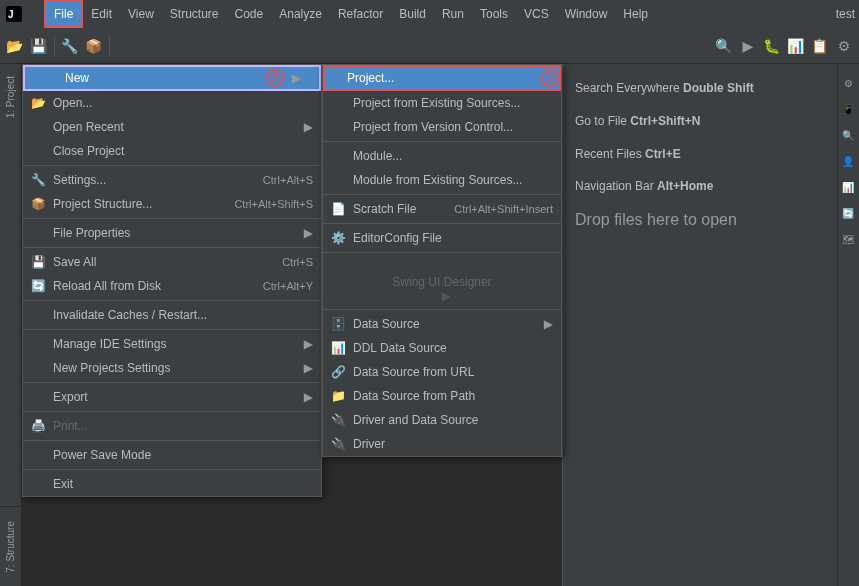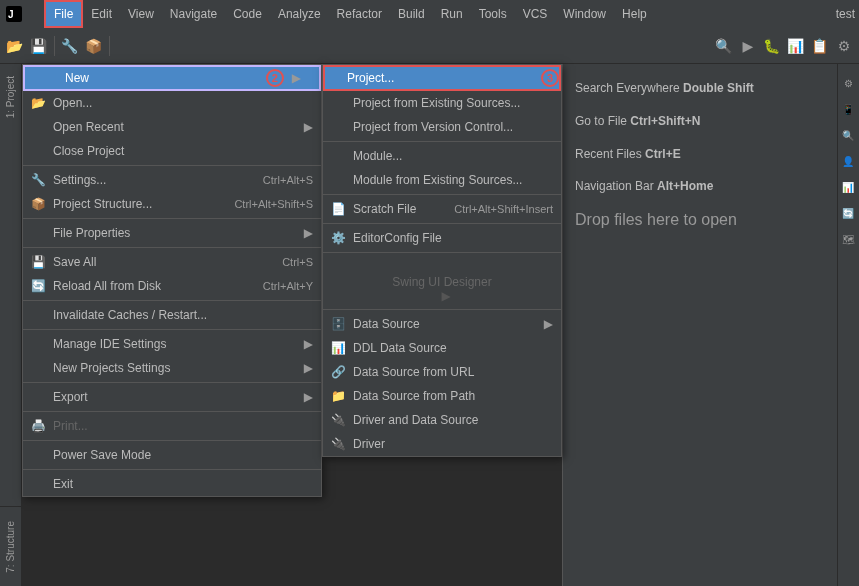--- a/index.html
+++ b/index.html
@@ -181,21 +181,21 @@
 <div class="menubar">
   <div class="menubar-logo">
     <svg width="16" height="16" viewBox="0 0 16 16">
       <rect width="16" height="16" fill="#000" rx="2"></rect>
       <text x="2" y="12" font-size="10" fill="#fff" font-weight="bold">J</text>
     </svg>
   </div>
   <div class="menubar-item file-active">File</div>
   <div class="menubar-item">Edit</div>
   <div class="menubar-item">View</div>
-  <div class="menubar-item">Navigate</div>
+  <div class="menubar-item">Structure</div>
   <div class="menubar-item">Code</div>
   <div class="menubar-item">Analyze</div>
   <div class="menubar-item">Refactor</div>
   <div class="menubar-item">Build</div>
   <div class="menubar-item">Run</div>
   <div class="menubar-item">Tools</div>
   <div class="menubar-item">VCS</div>
   <div class="menubar-item">Window</div>
   <div class="menubar-item">Help</div>
   <div class="menubar-right">

